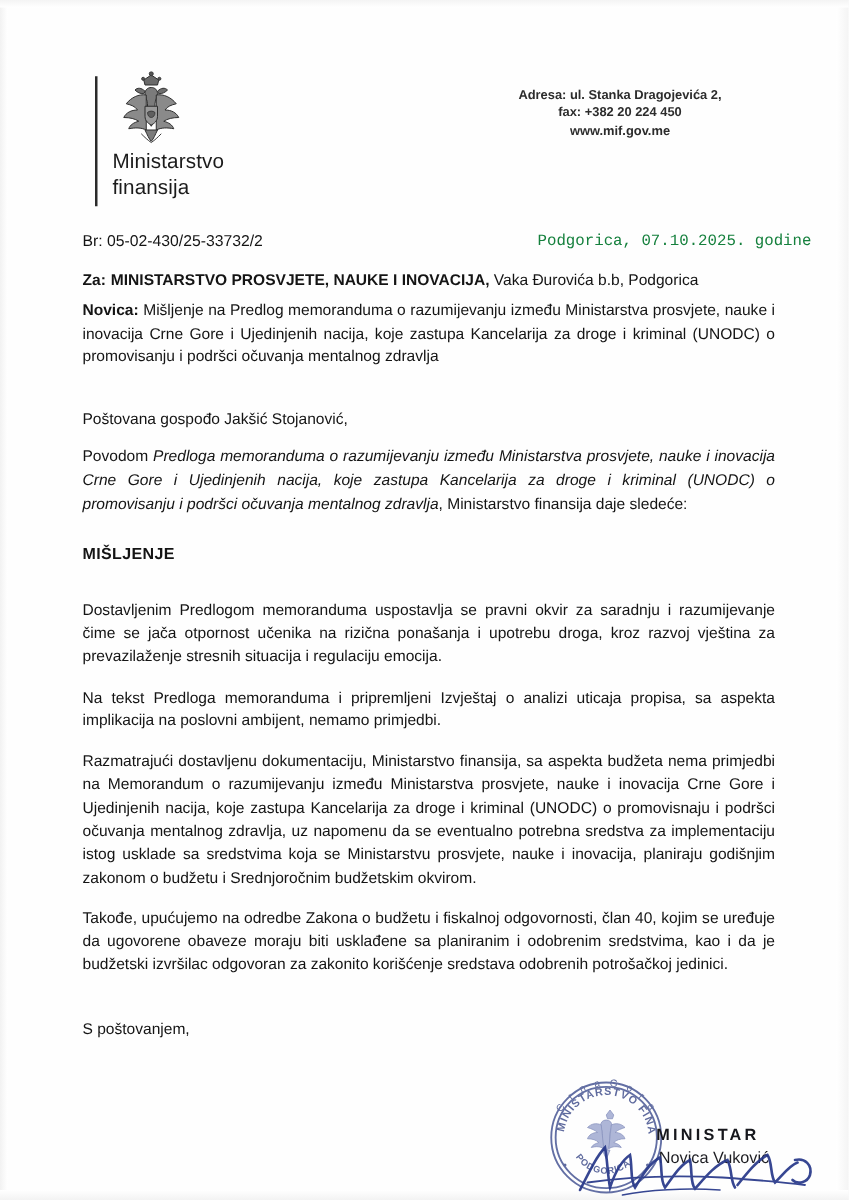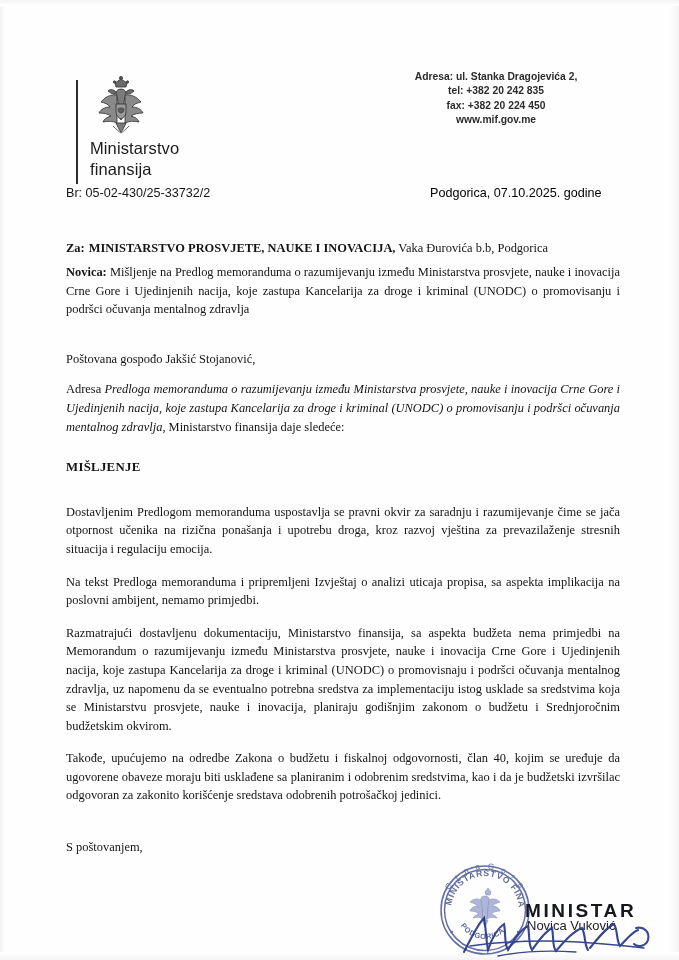--- a/index.html
+++ b/index.html
@@ -31,21 +31,21 @@
                      background: linear-gradient(to left, #f4f4f4, #ffffff); }
   .scan-edge.top   { left:0; top:0; width:100%; height:6px;
                      background: linear-gradient(to bottom, #f4f4f4, #ffffff); }
   .scan-edge.bottom{ left:0; bottom:0; width:100%; height:8px;
                      background: linear-gradient(to top, #f3f3f3, #ffffff); }
 
   
   .letterhead {
     position: absolute;
     left: 68px;
-    top: 76px;
+    top: 57px;
     width: 300px;
     height: 110px;
   }
   .vrule {
     position: absolute;
     left: 8px;
     top: 4px;
     width: 2px;
     height: 104px;
     background: #2b2b2b;
@@ -88,33 +88,33 @@
     left: 66px;
     top: 186px;
     font-size: 12.6px;
     color: #141414;
   }
   .dateline {
     position: absolute;
     left: 430px;
     top: 186px;
     font-size: 12.6px;
-    color: #000000;
+    color: #15803d;
+    font-family: Liberation Mono, monospace;
   }
 
   
   .content {
     position: absolute;
     left: 66px;
-    top: 236px;
+    top: 212px;
     width: 554px;
     font-size: 12.45px;
     line-height: 18.6px;
     color: #141414;
-    font-family: Liberation Serif, serif;
   }
   .content p {
     margin: 0;
     text-align: justify;
   }
   .b { font-weight: bold; }
   .i { font-style: italic; }
 
   .addr-to { line-height: 25px; margin-bottom: 2px !important; }
   .addr-to2 { line-height: 25px; margin-bottom: 6px !important; }
@@ -154,21 +154,21 @@
     width: 106px;
     height: 106px;
     opacity: 0.86;
   }
   .stamp svg { display:block; width:106px; height:106px; }
 
   .sig-title {
     position: absolute;
     left: 105px;
     top: 48px;
-    font-size: 19px;
+    font-size: 13px;
     font-weight: bold;
     letter-spacing: 2.6px;
     color: #16171c;
   }
   .sig-name {
     position: absolute;
     left: 107px;
     top: 66px;
     font-size: 13px;
     color: #1d1d22;
@@ -226,39 +226,38 @@
         </g>
       </svg>
     </div>
 
     <div class="ministry-name">Ministarstvo
 finansija</div>
   </div>
 
   <div class="address-block">
     <div>Adresa: ul. Stanka Dragojevića 2,</div>
-    <div>tel: +382 20 242 835</div>
     <div>fax: +382 20 224 450</div>
     <div>www.mif.gov.me</div>
   </div>
 
   <div class="refline">Br: 05-02-430/25-33732/2</div>
   <div class="dateline">Podgorica, 07.10.2025. godine</div>
 
   <div class="content">
 
     <p class="addr-to"><span class="b">Za:</span><span class="b" style="margin-left:4px">MINISTARSTVO PROSVJETE, NAUKE I INOVACIJA,</span><span> Vaka Đurovića b.b, Podgorica</span></p>
 
 
     <p class="subject"><span class="b">Novica:</span><span> Mišljenje na Predlog memoranduma o razumijevanju između Ministarstva prosvjete, nauke i inovacija Crne Gore i Ujedinjenih nacija, koje zastupa Kancelarija za droge i kriminal (UNODC) o promovisanju i podršci očuvanja mentalnog zdravlja</span></p>
 
 
     <p class="salutation">Poštovana gospođo Jakšić Stojanović,</p>
 
-    <p class="povodom"><span>Adresa </span><span class="i">Predloga memoranduma o razumijevanju između Ministarstva prosvjete, nauke i inovacija Crne Gore i Ujedinjenih nacija, koje zastupa Kancelarija za droge i kriminal (UNODC) o promovisanju i podršci očuvanja mentalnog zdravlja</span><span>, Ministarstvo finansija daje sledeće:</span></p>
+    <p class="povodom"><span>Povodom </span><span class="i">Predloga memoranduma o razumijevanju između Ministarstva prosvjete, nauke i inovacija Crne Gore i Ujedinjenih nacija, koje zastupa Kancelarija za droge i kriminal (UNODC) o promovisanju i podršci očuvanja mentalnog zdravlja</span><span>, Ministarstvo finansija daje sledeće:</span></p>
 
     <p class="misljenje-heading">MIŠLJENJE</p>
 
     <p class="para">Dostavljenim Predlogom memoranduma uspostavlja se pravni okvir za saradnju i razumijevanje čime se jača otpornost učenika na rizična ponašanja i upotrebu droga, kroz razvoj vještina za prevazilaženje stresnih situacija i regulaciju emocija.</p>
     <p class="para">Na tekst Predloga memoranduma i pripremljeni Izvještaj o analizi uticaja propisa, sa aspekta implikacija na poslovni ambijent, nemamo primjedbi.</p>
     <p class="para">Razmatrajući dostavljenu dokumentaciju, Ministarstvo finansija, sa aspekta budžeta nema primjedbi na Memorandum o razumijevanju između Ministarstva prosvjete, nauke i inovacija Crne Gore i Ujedinjenih nacija, koje zastupa Kancelarija za droge i kriminal (UNODC) o promovisnaju i podršci očuvanja mentalnog zdravlja, uz napomenu da se eventualno potrebna sredstva za implementaciju istog usklade sa sredstvima koja se Ministarstvu prosvjete, nauke i inovacija, planiraju godišnjim zakonom o budžetu i Srednjoročnim budžetskim okvirom.</p>
     <p class="para-last">Takođe, upućujemo na odredbe Zakona o budžetu i fiskalnoj odgovornosti, član 40, kojim se uređuje da ugovorene obaveze moraju biti usklađene sa planiranim i odobrenim sredstvima, kao i da je budžetski izvršilac odgovoran za zakonito korišćenje sredstava odobrenih potrošačkoj jedinici.</p>
 
     <p class="closing">S poštovanjem,</p>
   </div>

